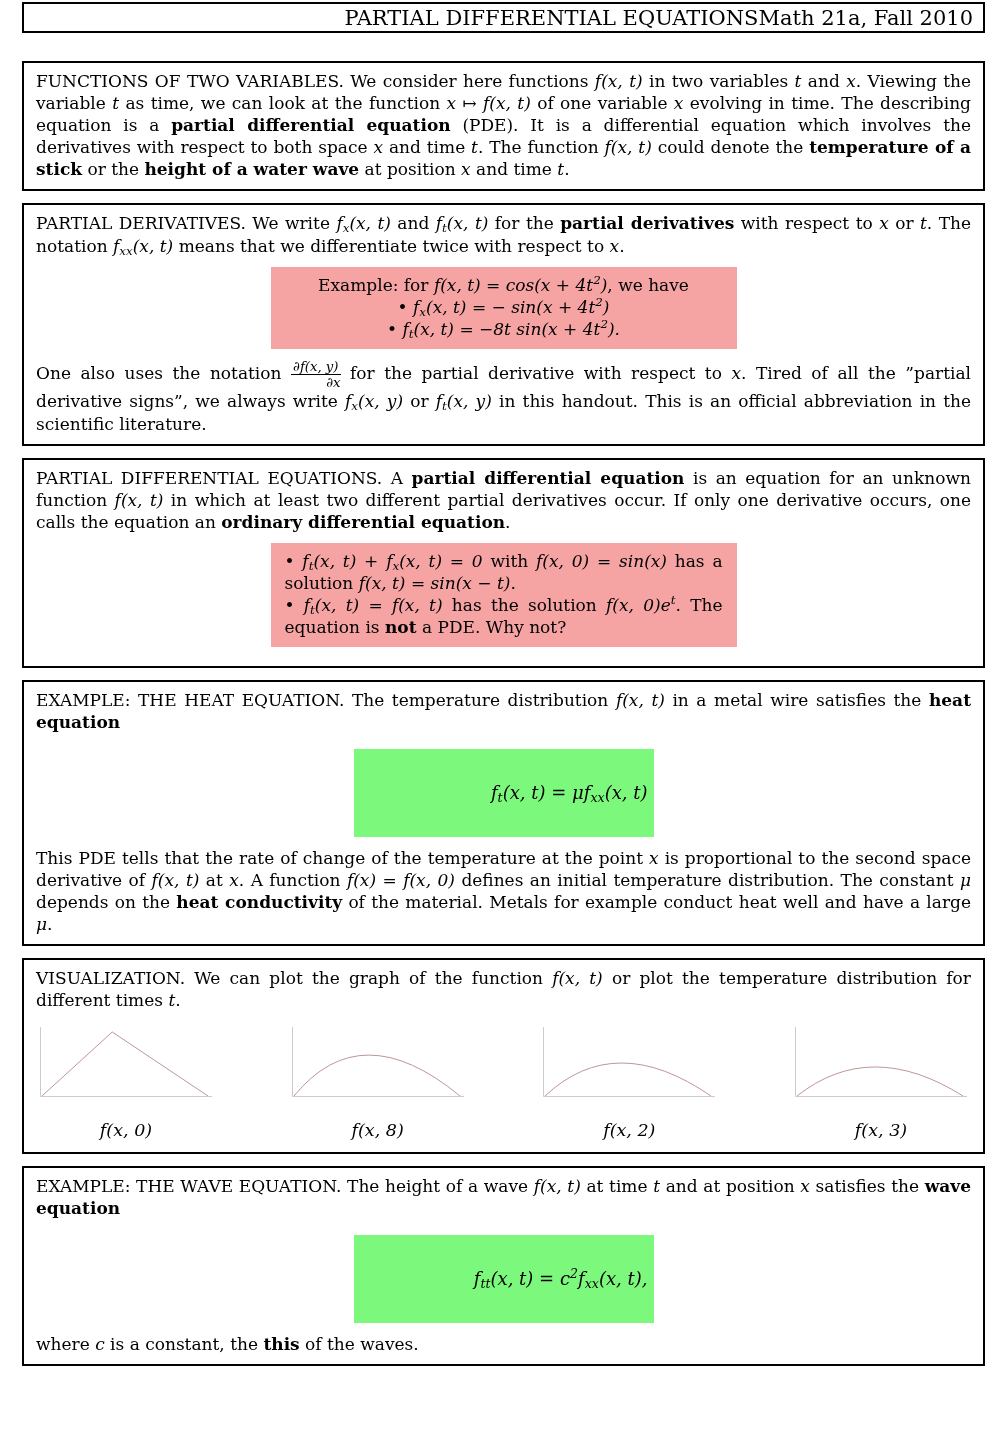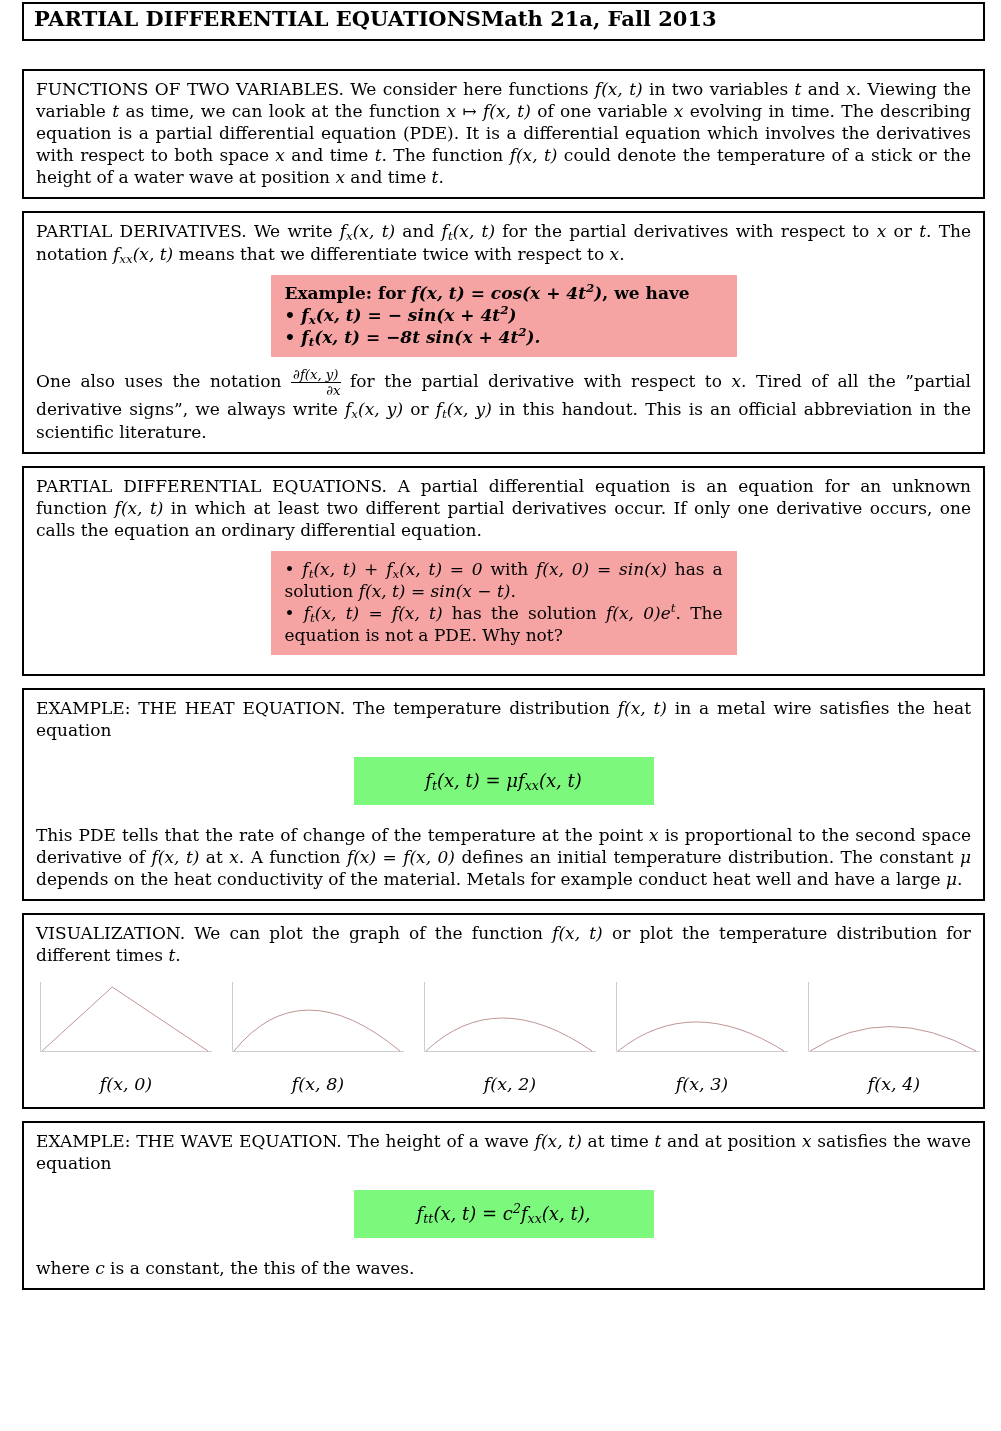--- a/index.html
+++ b/index.html
@@ -6,48 +6,48 @@
   * { box-sizing: border-box; }
   html,body { margin:0; padding:0; }
   body {
     width:1001px; height:1431px; overflow:hidden;
     background:#ffffff; color:#000;
     font-family:"DejaVu Serif", serif;
     font-size:17px;
   }
   .page { padding:2px 16px 0 22px; }
   .hdr {
-    display:flex; justify-content:flex-start; align-items:baseline;
-    border:2px solid #000; padding:2px 10px 8px 10px;
-    font-weight:bold; font-size:21px; margin-bottom:28px;
+    display:flex; justify-content:flex-end; align-items:baseline;
+    border:2px solid #000; padding:2px 10px 1px 10px;
+    font-weight:normal; font-size:21px; margin-bottom:28px;
   }
   .box {
     border:2px solid #000;
     padding:7px 12px 9px 12px;
     margin-bottom:12px;
     text-align:justify;
     line-height:1.3;
   }
   .i { font-style:italic; }
-  .b { font-weight:normal; }
+  .b { font-weight:bold; }
   sub, sup { font-size:70%; line-height:0; }
   sub { vertical-align:-0.25em; }
   sup { vertical-align:0.55em; }
   sub.i, sup.i { font-style:italic; }
   .pinkbox {
     background:var(--pink);
     width:466px; margin:10px auto 10px auto;
     padding:7px 14px 9px 14px;
   }
-  .pinkbox .line { text-align:left;font-weight:bold; }
+  .pinkbox .line { text-align:center; }
   .pinkbox .wrap { text-align:justify; }
   .greenbox {
     background:var(--green);
-    width:300px; margin:16px auto 19px auto;
-    padding:12px 6px; text-align:center;
+    width:300px; margin:16px auto 10px auto;
+    padding:32px 6px; text-align:right;
     font-size:18px;
   }
   .frac {
     display:inline-block; text-align:right; vertical-align:-0.65em;
     font-style:italic; font-size:0.78em; line-height:1.15;
   }
   .frac .num { display:block; border-bottom:1px solid #000; padding:0 2px; }
   .frac .den { display:block; }
   .plots {
     display:flex; justify-content:space-between;
@@ -57,21 +57,21 @@
   .plot { display:flex; flex-direction:column; align-items:center; }
   .plot .lbl { margin-top:16px; font-style:italic; font-size:17.5px; }
 </style>
 </head>
 <body>
 
 <div class="page">
 
   <div class="hdr">
     <span>PARTIAL DIFFERENTIAL EQUATIONS</span>
-    <span>Math 21a, Fall 2013</span>
+    <span>Math 21a, Fall 2010</span>
   </div>
 
   <div class="box">
     <div>FUNCTIONS OF TWO VARIABLES. We consider here functions <span class="i">f(x, t)</span> in two variables <span class="i">t</span> and <span class="i">x</span>. Viewing the variable <span class="i">t</span> as time, we can look at the function <span class="i">x ↦ f(x, t)</span> of one variable <span class="i">x</span> evolving in time. The describing equation is a <span class="b">partial differential equation</span> (PDE). It is a differential equation which involves the derivatives with respect to both space <span class="i">x</span> and time <span class="i">t</span>. The function <span class="i">f(x, t)</span> could denote the <span class="b">temperature of a stick</span> or the <span class="b">height of a water wave</span> at position <span class="i">x</span> and time <span class="i">t</span>.</div>
   </div>
 
   <div class="box">
     <div>PARTIAL DERIVATIVES. We write <span class="i">f</span><sub class="i">x</sub><span class="i">(x, t)</span> and <span class="i">f</span><sub class="i">t</sub><span class="i">(x, t)</span> for the <span class="b">partial derivatives</span> with respect to <span class="i">x</span> or <span class="i">t</span>. The notation <span class="i">f</span><sub class="i">xx</sub><span class="i">(x, t)</span> means that we differentiate twice with respect to <span class="i">x</span>.</div>
     <div class="pinkbox">
       <div class="line">Example: for <span class="i">f(x, t) = cos(x + 4t</span><sup class="i">2</sup><span class="i">)</span>, we have</div>
@@ -119,27 +119,20 @@
             </svg></div>
         <div class="lbl">f(x, 2)</div>
       </div>
       <div class="plot">
         <div><svg width="172" height="70">
               <path d="M0.5,0 L0.5,69.5 L172,69.5" fill="none" stroke="#CCCCCC"></path>
               <path d="M2,69 Q75.67999999999998,10.920000000000002 168,69" fill="none" stroke="#C09595"></path>
             </svg></div>
         <div class="lbl">f(x, 3)</div>
       </div>
-      <div class="plot">
-        <div><svg width="172" height="70">
-              <path d="M0.5,0 L0.5,69.5 L172,69.5" fill="none" stroke="#CCCCCC"></path>
-              <path d="M2,69 Q79.12,20.160000000000004 168,69" fill="none" stroke="#C09595"></path>
-            </svg></div>
-        <div class="lbl">f(x, 4)</div>
-      </div>
     </div>
   </div>
 
   <div class="box">
     <div>EXAMPLE: THE WAVE EQUATION. The height of a wave <span class="i">f(x, t)</span> at time <span class="i">t</span> and at position <span class="i">x</span> satisfies the <span class="b">wave equation</span></div>
     <div class="greenbox"><span class="i">f</span><sub class="i">tt</sub><span class="i">(x, t) = c</span><sup class="i">2</sup><span class="i">f</span><sub class="i">xx</sub><span class="i">(x, t),</span></div>
     <div>where <span class="i">c</span> is a constant, the <span class="b">this</span> of the waves.</div>
   </div>
 
 </div>

